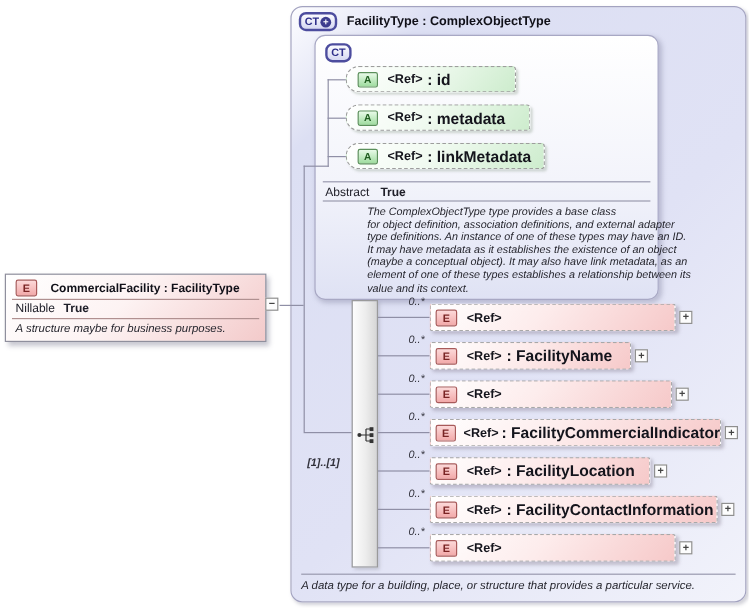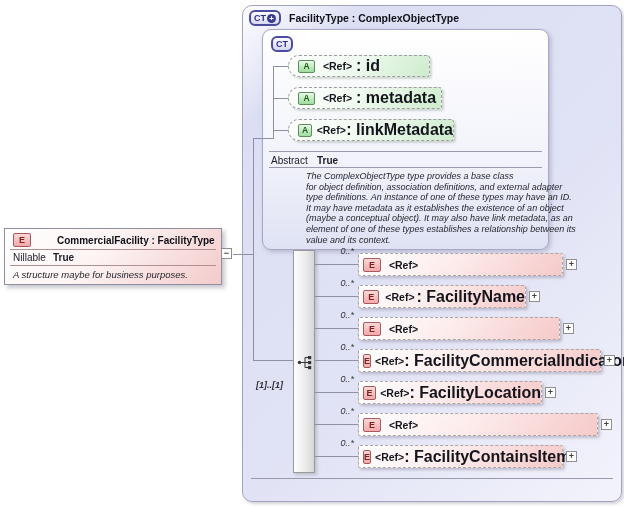--- a/index.html
+++ b/index.html
@@ -48,21 +48,21 @@
   .attrbox{position:absolute;height:22px;border:1px dashed #9d9d9d;
     border-radius:11px 3px 3px 11px;
     background:linear-gradient(130deg,#ffffff 0%,#f0faf0 45%,#cdeccd 100%);
     box-shadow:2px 2px 2px rgba(120,140,120,.3);
     display:flex;align-items:center;padding-left:9px;box-sizing:border-box;}
   .elbox{position:absolute;height:23px;border:1px dashed #a8a8a8;border-radius:2px;
     background:linear-gradient(130deg,#ffffff 0%,#fdecec 45%,#f6c9c9 100%);
     box-shadow:2px 2px 3px rgba(130,120,140,.4);
     display:flex;align-items:center;padding-left:4px;box-sizing:border-box;}
   .reftxt{font-size:10.5px;font-weight:bold;color:#14141c;width:37px;margin-left:4px;white-space:nowrap;text-align:center;}
-  .nametxt{font-size:16px;font-weight:bold;color:#14141c;white-space:nowrap;}
+  .nametxt{font-size:13px;font-weight:bold;color:#14141c;white-space:nowrap;}
 
   .card{position:absolute;font-size:9px;font-style:italic;color:#30303a;white-space:nowrap;}
   .card-b{font-weight:bold;margin-top:32px;}
 
   .propname{font-size:10px;color:#20202a;}
   .propval{font-size:10px;font-weight:bold;color:#20202a;}
   .anno{font-size:9.5px;font-style:italic;color:#26262e;white-space:nowrap;}
   .anno-block{font-size:9px;font-style:italic;color:#26262e;line-height:10.6px;white-space:pre-line;}
   .divider{position:absolute;height:1px;background:#9a9aae;}
   .divider-pink{position:absolute;height:1px;background:#b09090;}
@@ -84,20 +84,21 @@
   <div class="typebox">
     <div class="abs" style="left:6px;top:4px;display:flex;align-items:center;">
       <span class="badge-ct">
         <span>CT</span>
         <span class="plus-circle">+</span>
       </span>
       <span class="ttl" style="margin-left:8px;">FacilityType : ComplexObjectType</span>
     </div>
 
     <div class="divider" style="left:8px;top:472px;width:362px;"></div>
+    <div class="abs anno" style="left:8px;top:477px;">A data type for a building, place, or structure that provides a particular service.</div>
   </div>
 
   <div class="basebox">
     <div class="abs" style="left:8px;top:6px;display:flex;align-items:center;">
       <span class="badge-ct">
         <span>CT</span>
       </span>
     </div>
     <div class="divider" style="left:6px;top:121px;width:273px;"></div>
     <div class="abs propname" style="left:8px;top:125px;">Abstract</div>
@@ -131,21 +132,21 @@
   </div>
   <div class="attrbox" style="left:288px;top:119px;width:166px;">
     <span class="icon-a">A</span>
     <span class="reftxt">&lt;Ref&gt;</span>
     <span class="nametxt">: linkMetadata</span>
   </div>
 
   <div class="rootbox">
     <div class="abs" style="left:8px;top:4px;display:flex;align-items:center;">
       <span class="icon-e">E</span>
-      <span class="ttl-sm" style="margin-left:26px;">CommercialFacility : FacilityType</span>
+      <span class="ttl-sm" style="margin-left:11px;">CommercialFacility : FacilityType</span>
     </div>
     <div class="divider-pink" style="left:5px;top:20px;width:206px;"></div>
     <div class="abs propname" style="left:8px;top:23px;">Nillable</div>
     <div class="abs propval" style="left:48px;top:23px;">True</div>
     <div class="divider-pink" style="left:5px;top:36px;width:206px;"></div>
     <div class="abs anno" style="left:8px;top:40px;">A structure maybe for business purposes.</div>
   </div>
 
   <button class="expander" style="left:221px;top:248px;">−</button>
   <div class="hline" style="left:233px;top:254px;width:20px;"></div>
@@ -207,25 +208,25 @@
     <span class="reftxt">&lt;Ref&gt;</span>
     <span class="nametxt">: FacilityLocation</span>
   </div>
   <button class="expander" style="left:545px;top:387px;">+</button>
 
   <div class="hline" style="left:315px;top:424px;width:43px;"></div>
   <div class="abs card" style="left:328px;top:406px;width:26px;text-align:right;">0..*</div>
   <div class="elbox" style="left:358px;top:413px;width:240px;">
     <span class="icon-e">E</span>
     <span class="reftxt">&lt;Ref&gt;</span>
+    <span class="nametxt">: FacilityContactInformation</span>
   </div>
   <button class="expander" style="left:601px;top:419px;">+</button>
 
   <div class="hline" style="left:315px;top:456px;width:43px;"></div>
   <div class="abs card" style="left:328px;top:438px;width:26px;text-align:right;">0..*</div>
   <div class="elbox" style="left:358px;top:445px;width:205px;">
     <span class="icon-e">E</span>
     <span class="reftxt">&lt;Ref&gt;</span>
-    <span class="nametxt">: FacilityContainsItem</span>
   </div>
   <button class="expander" style="left:566px;top:451px;">+</button>
 
 </div>
 
 </body></html>

